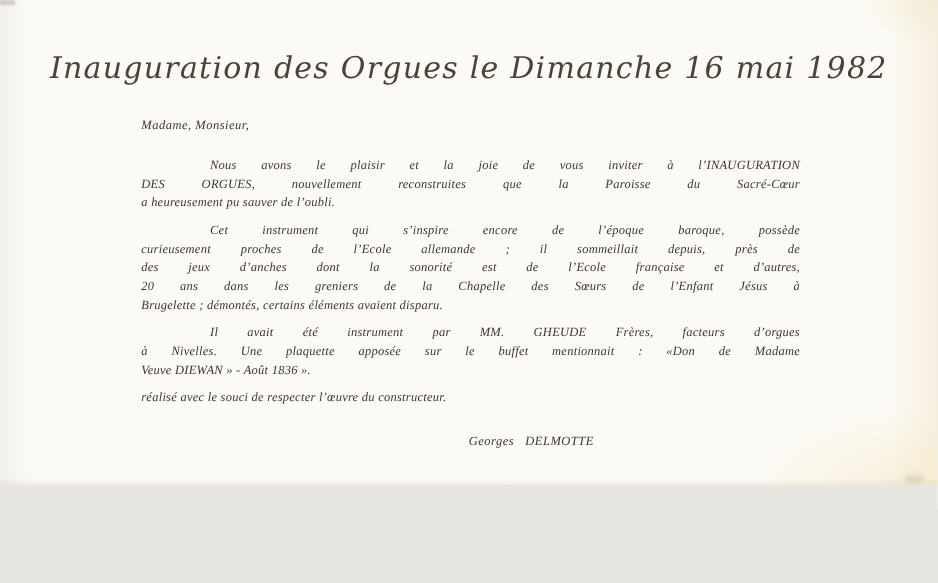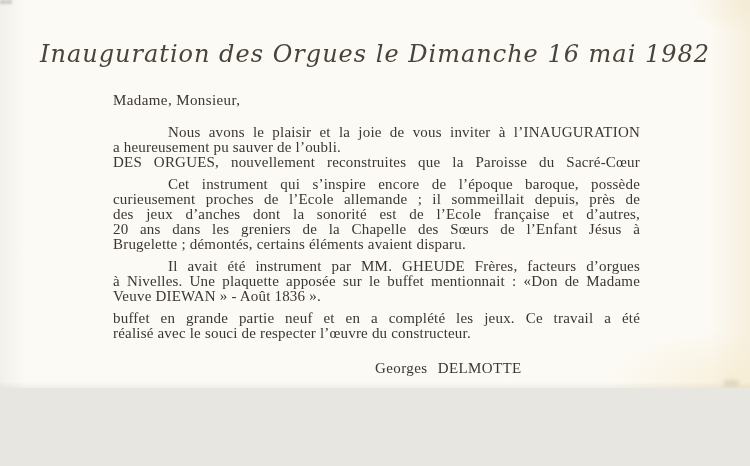--- a/index.html
+++ b/index.html
@@ -53,23 +53,24 @@
     font-style: italic;
     font-weight: normal;
     font-size: 24px;
     letter-spacing: 1px;
     color: #4a433c;
   }
 
   .content {
     position: absolute;
     left: 113px; top: 93px; width: 527px;
-    font-size: 15px;
+    font-size: 10px;
     color: #3c3630;
     letter-spacing: 0.2px;
+    font-style: italic;
   }
   .salutation {
     line-height: 15px;
     margin-bottom: 17px;
     letter-spacing: 0.4px;
   }
   .para { margin-bottom: 7px; }
   .pline {
     line-height: 15px;
     text-align: justify;
@@ -129,37 +130,36 @@
   <div class="bottom-shade"></div>
 
   <div class="title">Inauguration des Orgues le Dimanche 16 mai 1982</div>
 
   <div class="content">
     <div class="salutation">Madame, Monsieur,</div>
 
     <div>
         <div class="para">
           <div class="pline first">Nous avons le plaisir et la joie de vous inviter à l’INAUGURATION</div>
+          <div class="pline">DES ORGUES, nouvellement reconstruites que la Paroisse du Sacré-Cœur</div>
           <div class="pline last">a heureusement pu sauver de l’oubli.</div>
-          <div class="pline">DES ORGUES, nouvellement reconstruites que la Paroisse du Sacré-Cœur</div>
         </div>
         <div class="para">
           <div class="pline first">Cet instrument qui s’inspire encore de l’époque baroque, possède</div>
           <div class="pline">curieusement proches de l’Ecole allemande ; il sommeillait depuis, près de</div>
           <div class="pline">des jeux d’anches dont la sonorité est de l’Ecole française et d’autres,</div>
           <div class="pline">20 ans dans les greniers de la Chapelle des Sœurs de l’Enfant Jésus à</div>
           <div class="pline last">Brugelette ; démontés, certains éléments avaient disparu.</div>
         </div>
         <div class="para">
           <div class="pline first">Il avait été instrument par MM. GHEUDE Frères, facteurs d’orgues</div>
           <div class="pline">à Nivelles. Une plaquette apposée sur le buffet mentionnait : «Don de Madame</div>
           <div class="pline last">Veuve DIEWAN » - Août 1836 ».</div>
         </div>
         <div class="para">
-          <div class="pline">buffet en grande partie neuf et en a complété les jeux. Ce travail a été</div>
           <div class="pline last">réalisé avec le souci de respecter l’œuvre du constructeur.</div>
         </div>
       </div>
 
     <div class="signature">Georges  DELMOTTE</div>
   </div>
 
   <div class="from-row">
     <span class="from-label">DE LA PART DE M.</span>
     <span class="dotted-fill"></span>

